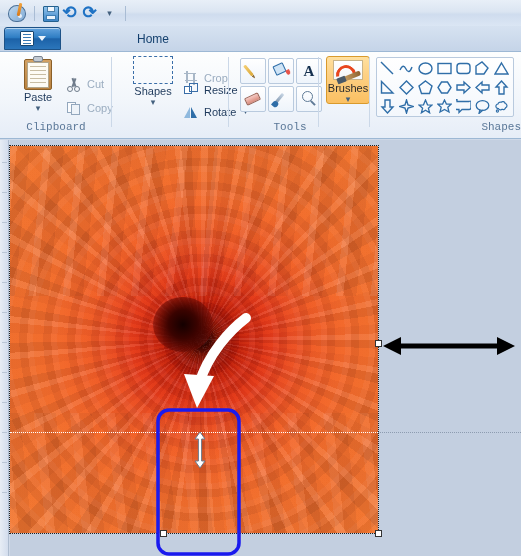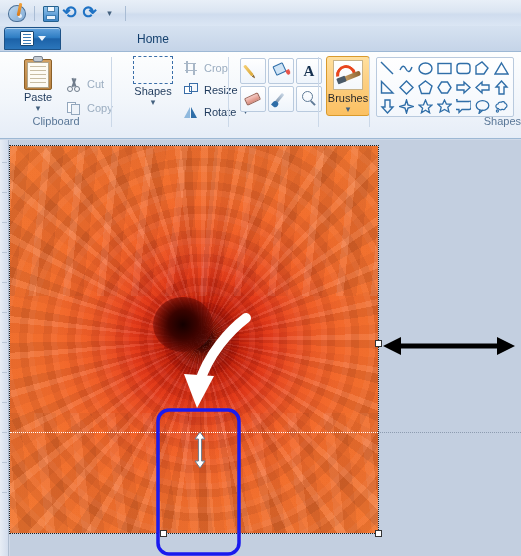--- a/index.html
+++ b/index.html
@@ -89,22 +89,22 @@
 
   
   .ribbon{
     position:absolute;left:0;top:51px;width:521px;height:88px;
     background:linear-gradient(to bottom,#fdfefe 0%,#f2f6fb 55%,#e6edf7 100%);
     border-top:1px solid #9db8d4;border-bottom:1px solid #9db8d4;
     box-sizing:border-box;
   }
   .grp{position:absolute;top:0;height:87px;box-sizing:border-box;}
   .grp .glabel{
-    position:absolute;bottom:12px;left:0;width:100%;text-align:center;
-    font-size:11px;color:#5a7797;
+    position:absolute;bottom:6px;left:0;width:100%;text-align:center;
+    font-size:11px;color:#5a7797;font-family:Liberation Mono, monospace;
   }
   .gsep{position:absolute;top:5px;width:1px;height:70px;background:#cbd8e8;}
 
   
   #grp-clipboard{left:0;width:112px;}
   .bigbtn{
     position:absolute;display:flex;flex-direction:column;align-items:center;
     cursor:default;border-radius:3px;box-sizing:border-box;
   }
   #btn-paste{left:12px;top:4px;width:52px;}
@@ -132,21 +132,21 @@
   .ico-scissors .r1{left:1px;} .ico-scissors .r2{left:8px;}
 
   
   .ico-copy .p1{position:absolute;left:1px;top:2px;width:9px;height:11px;background:#fbfcfe;border:1px solid #93a7bd;box-sizing:border-box;}
   .ico-copy .p2{position:absolute;left:5px;top:4px;width:9px;height:11px;background:#eef3f9;border:1px solid #93a7bd;box-sizing:border-box;}
 
   
   #grp-image{left:113px;width:116px;}
   #btn-select{left:12px;top:4px;width:56px;}
   .select-ico{width:40px;height:28px;border:1.5px dashed #3a6ea8;box-sizing:border-box;background:transparent;}
-  #btn-crop{left:70px;top:6px;}
+  #btn-crop{left:70px;top:16px;}
   #btn-resize{left:70px;top:28px;}
   #btn-rotate{left:70px;top:50px;}
   .ico-crop .a{position:absolute;left:3px;top:1px;width:1.5px;height:12px;background:#a8b7c7;}
   .ico-crop .b{position:absolute;left:2px;top:10px;width:12px;height:1.5px;background:#a8b7c7;}
   .ico-crop .c{position:absolute;left:10px;top:3px;width:1.5px;height:12px;background:#a8b7c7;}
   .ico-crop .d{position:absolute;left:1px;top:3px;width:12px;height:1.5px;background:#a8b7c7;}
   .ico-resize .r1{position:absolute;left:1px;top:4px;width:8px;height:8px;border:1.4px solid #3a6ea8;box-sizing:border-box;background:#fff;}
   .ico-resize .r2{position:absolute;left:6px;top:1px;width:9px;height:9px;border:1.4px solid #3a6ea8;box-sizing:border-box;}
   .ico-rotate .t1{position:absolute;left:1px;bottom:2px;width:0;height:0;border-left:6px solid transparent;border-right:0 solid transparent;border-bottom:11px solid #8fb9de;}
   .ico-rotate .t2{position:absolute;left:8px;bottom:2px;width:0;height:0;border-right:6px solid transparent;border-bottom:11px solid #2f6ea8;}
@@ -161,21 +161,21 @@
   .t-pencil:after{content:"";position:absolute;left:0;bottom:-4px;width:3px;height:4px;background:#8a6a3a;clip-path:polygon(0 0,100% 0,50% 100%);}
   .t-fill{position:absolute;left:5px;top:5px;width:11px;height:10px;background:#cfe4f6;border:1.2px solid #2f6ea8;transform:rotate(-25deg);border-radius:1px;box-sizing:border-box;}
   .t-fill:after{content:"";position:absolute;left:9px;top:8px;width:4px;height:5px;background:#e8554a;border-radius:0 0 50% 50%;}
   .t-text{position:absolute;left:0;top:0;width:100%;height:100%;line-height:24px;text-align:center;font-family:"Liberation Serif",serif;font-weight:bold;font-size:15px;color:#16314f;}
   .t-eraser{position:absolute;left:4px;top:8px;width:15px;height:8px;background:linear-gradient(to bottom,#f6c9c2,#d98b7c);border:1px solid #9a6254;transform:rotate(-25deg);border-radius:1.5px;box-sizing:border-box;}
   .t-picker{position:absolute;left:5px;top:4px;width:3px;height:12px;background:linear-gradient(to bottom,#c9d7e6,#7d93ab);transform:rotate(40deg);transform-origin:50% 100%;border-radius:1px;}
   .t-picker:after{content:"";position:absolute;left:-1.5px;bottom:-4px;width:6px;height:6px;background:#2f6ea8;border-radius:50% 50% 50% 0;}
   .t-mag{position:absolute;left:5px;top:4px;width:11px;height:11px;border:1.6px solid #5f7a96;border-radius:50%;box-sizing:border-box;}
   .t-mag:after{content:"";position:absolute;right:-4px;bottom:-3px;width:6px;height:1.8px;background:#5f7a96;transform:rotate(45deg);}
   #btn-brushes{
-    position:absolute;left:96px;top:4px;width:44px;height:60px;
+    position:absolute;left:96px;top:4px;width:44px;height:48px;
     background:linear-gradient(to bottom,#ffe0a0 0%,#fdd083 40%,#fbc062 100%);
     border:1px solid #d99a2c;border-radius:3px;box-sizing:border-box;
     display:flex;flex-direction:column;align-items:center;padding-top:3px;
   }
   .brush-ico{width:30px;height:30px;background:linear-gradient(to bottom,#ffffff,#f4f8fc);border:1px solid #c9b48a;position:relative;box-sizing:border-box;}
   .brush-handle{position:absolute;left:7px;top:13px;width:20px;height:5px;background:linear-gradient(to right,#cfa86e,#8d6330);transform:rotate(-22deg);border-radius:2px;}
   .brush-tip{position:absolute;left:3px;top:16px;width:9px;height:6px;background:#4a5a68;transform:rotate(-22deg);border-radius:1px;}
   .brush-stroke{position:absolute;left:2px;top:4px;width:14px;height:14px;border:3px solid #e8461e;border-right-color:transparent;border-bottom-color:transparent;border-radius:50%;transform:rotate(35deg);}
   .brush-label{font-size:11px;color:#2b2b2b;margin-top:2px;}
 
@@ -384,20 +384,21 @@
       </div>
       <div id="btn-brushes">
         <span class="brush-ico">
           <span class="brush-stroke"></span>
             <span class="brush-handle"></span>
             <span class="brush-tip"></span>
         </span>
         <span class="brush-label">Brushes</span>
         <span class="dropcaret">▾</span>
       </div>
+      <div class="glabel" style="left:0;width:120px;">Tools</div>
       <div class="gsep" style="left:88px;"></div>
       <div class="gsep" style="right:0;"></div>
     </div>
 
     <div class="grp" id="grp-shapes">
       <div class="shapebox">
         <div class="shapecell">
             <svg width="15" height="15">
               <line x1="1" y1="1" x2="13" y2="13" stroke="#2f6ea8" stroke-width="1.4"></line>
             </svg>

